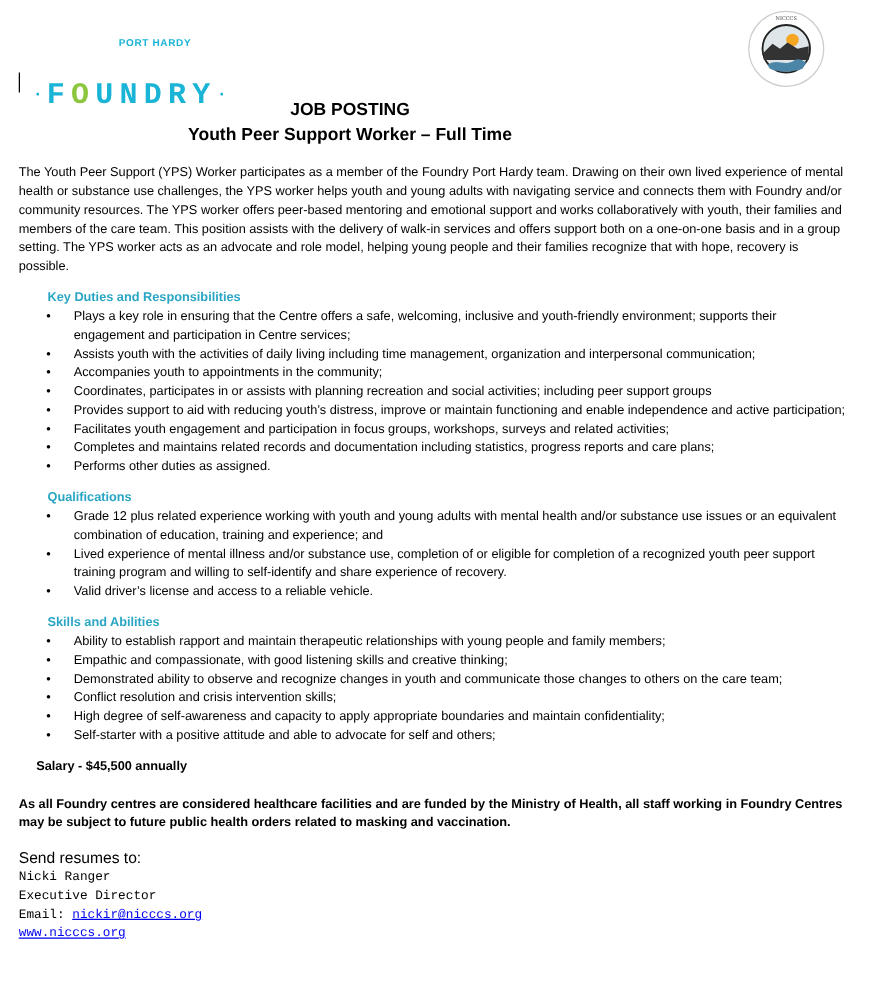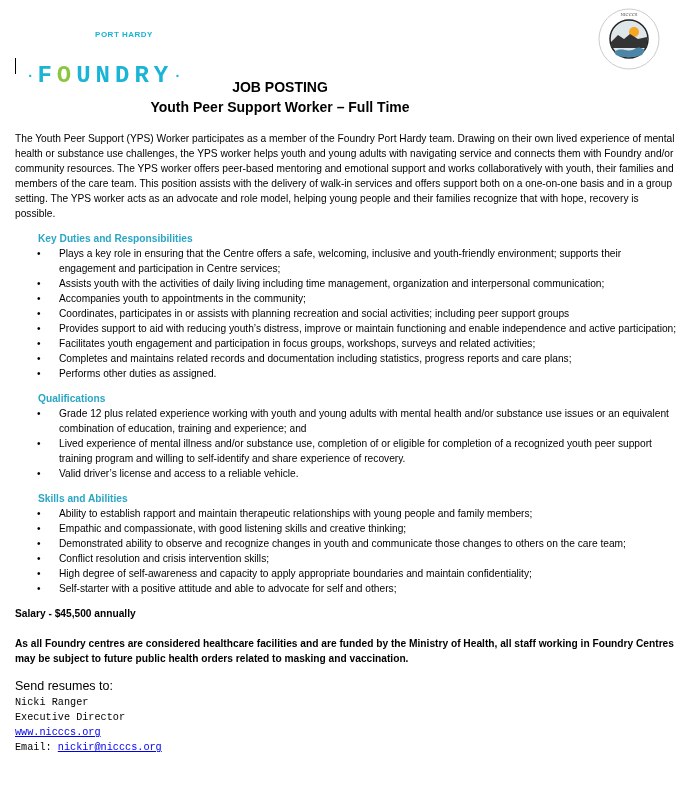--- a/index.html
+++ b/index.html
@@ -15,21 +15,21 @@
   .cursor { position: absolute; left: 15px; top: 58px; width: 1px; height: 16px; background: #000; }
   .seal { position: absolute; left: 598px; top: 8px; width: 62px; height: 62px; }
   .title-block { position: absolute; left: 0; top: 77px; width: 560px; text-align: center;
                  font-weight: bold; font-size: 14px; line-height: 20px; }
   .content { position: absolute; left: 15px; top: 131px; width: 665px; font-size: 10.2px; line-height: 15px; }
   .intro { margin: 0 0 10px 0; }
   .section-h { color: #2aa6c4; font-weight: bold; margin: 0; padding-left: 23px; }
   ul { margin: 0 0 10px 0; padding: 0; list-style: none; }
   li { position: relative; padding-left: 44px; }
   li .bullet { position: absolute; left: 22px; top: 0; }
-  .salary { font-weight: bold; margin: 10px 0 15px 0; }
+  .salary { font-weight: bold; margin: 10px 0 15px 14px; }
   .notice { font-weight: bold; margin: 0 0 12px 0; }
   .send-h { font-size: 12.5px; line-height: 17px; margin: 0; }
   .contact { font-size: 10.2px; line-height: 15px; font-family: Liberation Mono, monospace; }
   a { color: #0000ee; text-decoration: underline; }
 </style>
 </head>
 <body>
 
 <div class="logo">
   <div class="logo-word">
@@ -91,16 +91,16 @@
     </ul>
   </div>
 
   <p class="salary">Salary - $45,500 annually</p>
   <p class="notice">As all Foundry centres are considered healthcare facilities and are funded by the Ministry of Health, all staff working in Foundry Centres may be subject to future public health orders related to masking and vaccination.</p>
 
   <div>
     <p class="send-h">Send resumes to:</p>
     <div class="contact">Nicki Ranger</div>
     <div class="contact">Executive Director</div>
+    <div class="contact"><span>Email: </span><a>nickir@nicccs.org</a></div>
     <div class="contact"><a>www.nicccs.org</a></div>
-    <div class="contact"><span>Email: </span><a>nickir@nicccs.org</a></div>
   </div>
 </div>
 
 </body></html>

